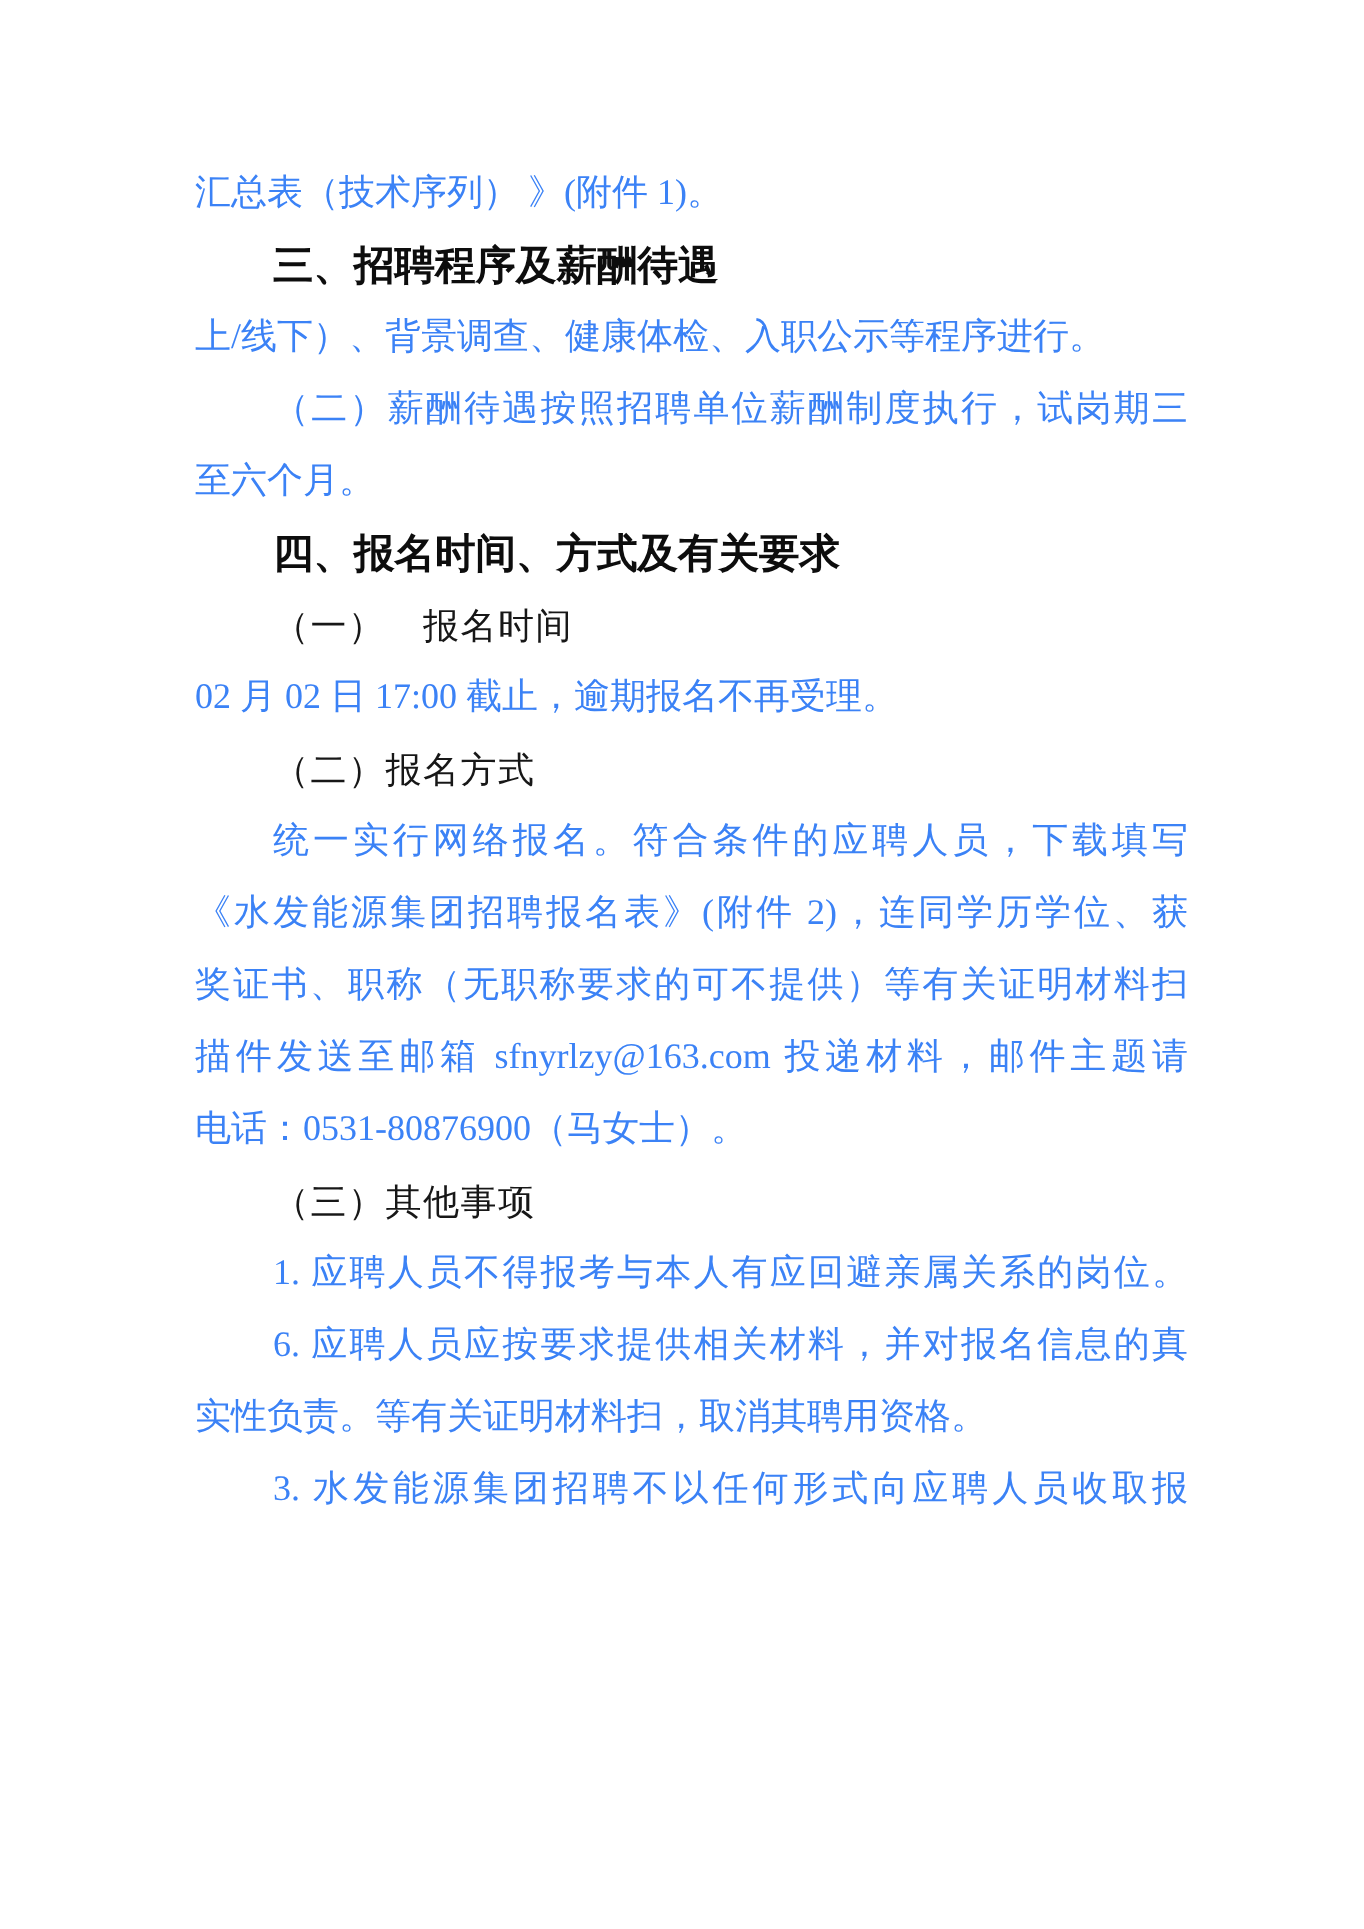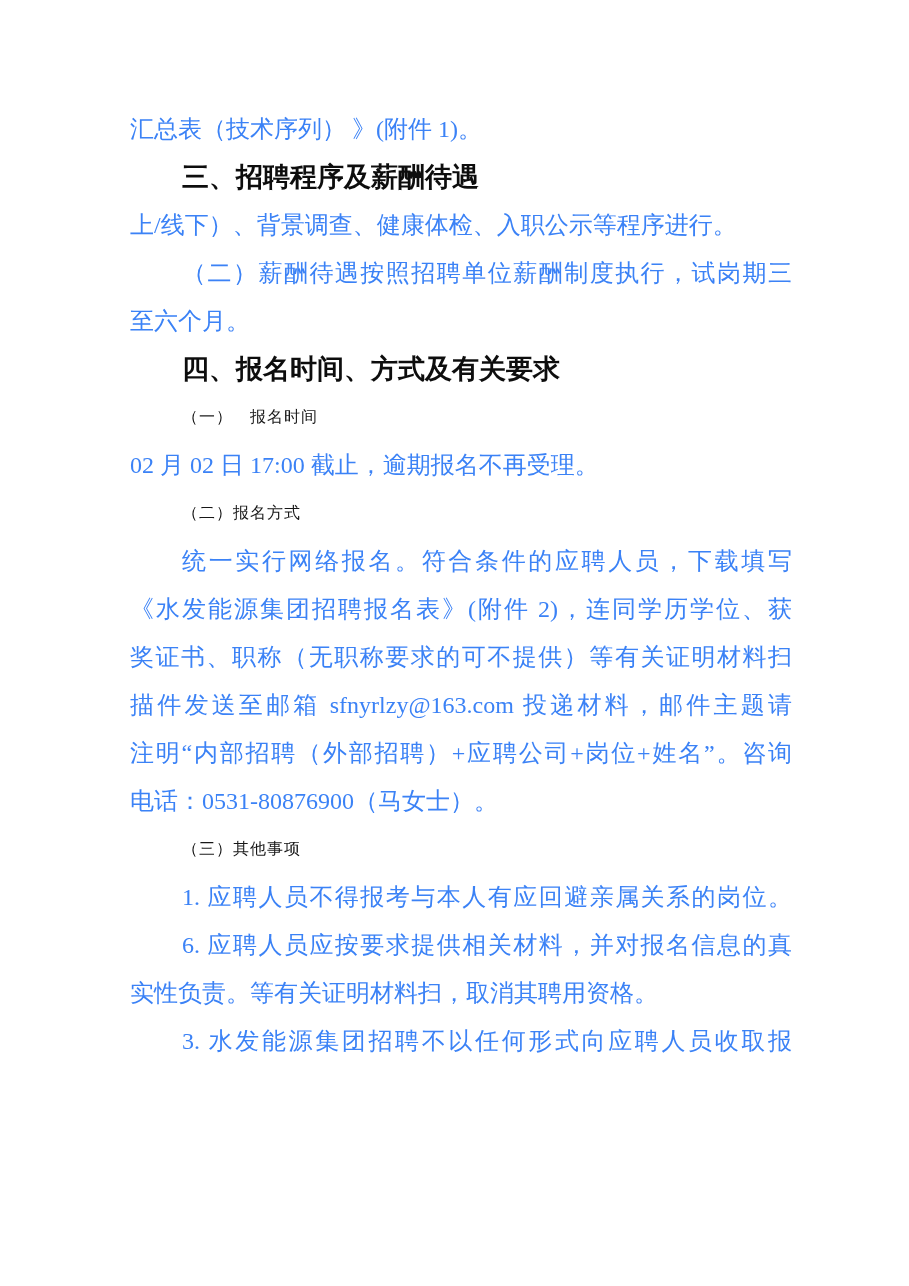--- a/index.html
+++ b/index.html
@@ -39,21 +39,21 @@
     text-indent: 52px;
   }
   .heading {
     font-family: "Liberation Sans", "DejaVu Sans", sans-serif;
     font-weight: 700;
     font-size: 27px;
     color: #0d0d0d;
   }
   .kaiti {
     font-family: "DejaVu Serif", "Liberation Serif", serif;
-    font-size: 16px;
+    font-size: 24px;
     color: #171717;
     letter-spacing: 1px;
   }
 </style>
 </head>
 <body>
 
 <div class="page">
   <div class="textblock">
     <div class="ln">汇总表（技术序列） 》(附件 1)。</div>
@@ -62,21 +62,20 @@
     <div class="ln ind just">（二）薪酬待遇按照招聘单位薪酬制度执行，试岗期三</div>
     <div class="ln">至六个月。</div>
     <div class="ln heading ind">四、报名时间、方式及有关要求</div>
     <div class="ln kaiti ind">（一）　报名时间</div>
     <div class="ln">02 月 02 日 17:00 截止，逾期报名不再受理。</div>
     <div class="ln kaiti ind">（二）报名方式</div>
     <div class="ln ind just">统一实行网络报名。符合条件的应聘人员，下载填写</div>
     <div class="ln just">《水发能源集团招聘报名表》(附件 2)，连同学历学位、获</div>
     <div class="ln just">奖证书、职称（无职称要求的可不提供）等有关证明材料扫</div>
     <div class="ln just">描件发送至邮箱 sfnyrlzy@163.com 投递材料，邮件主题请</div>
-    <div class="ln just">注明“内部招聘（外部招聘）+应聘公司+岗位+姓名”。咨询</div>
     <div class="ln">电话：0531-80876900（马女士）。</div>
     <div class="ln kaiti ind">（三）其他事项</div>
     <div class="ln ind just">1. 应聘人员不得报考与本人有应回避亲属关系的岗位。</div>
     <div class="ln ind just">6. 应聘人员应按要求提供相关材料，并对报名信息的真</div>
     <div class="ln">实性负责。等有关证明材料扫，取消其聘用资格。</div>
     <div class="ln ind just">3. 水发能源集团招聘不以任何形式向应聘人员收取报</div>
   </div>
 </div>
 
 </body></html>

